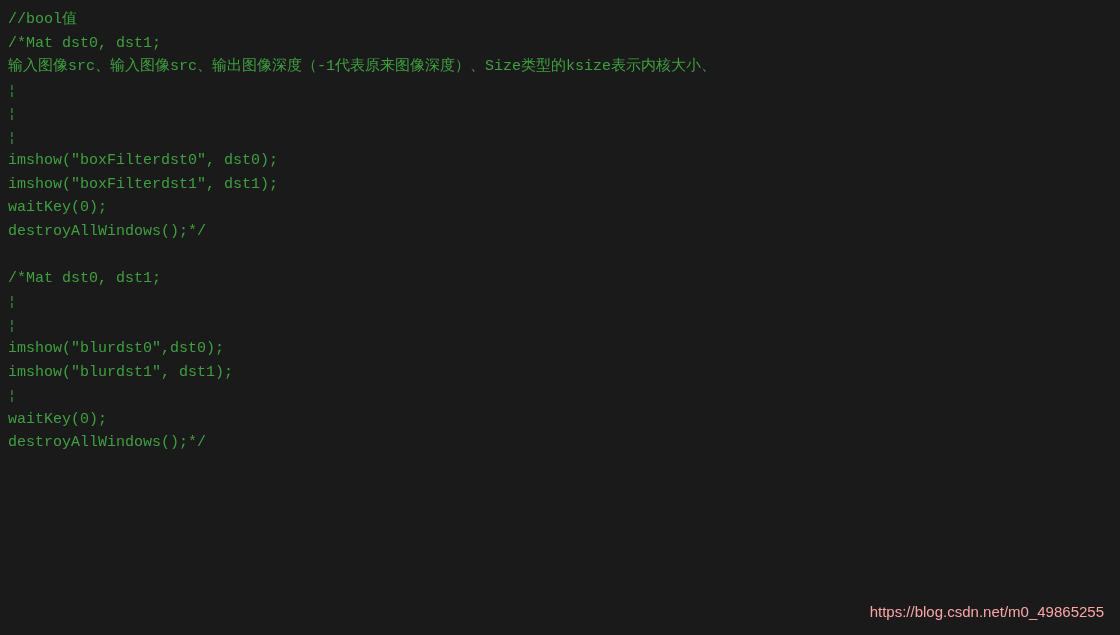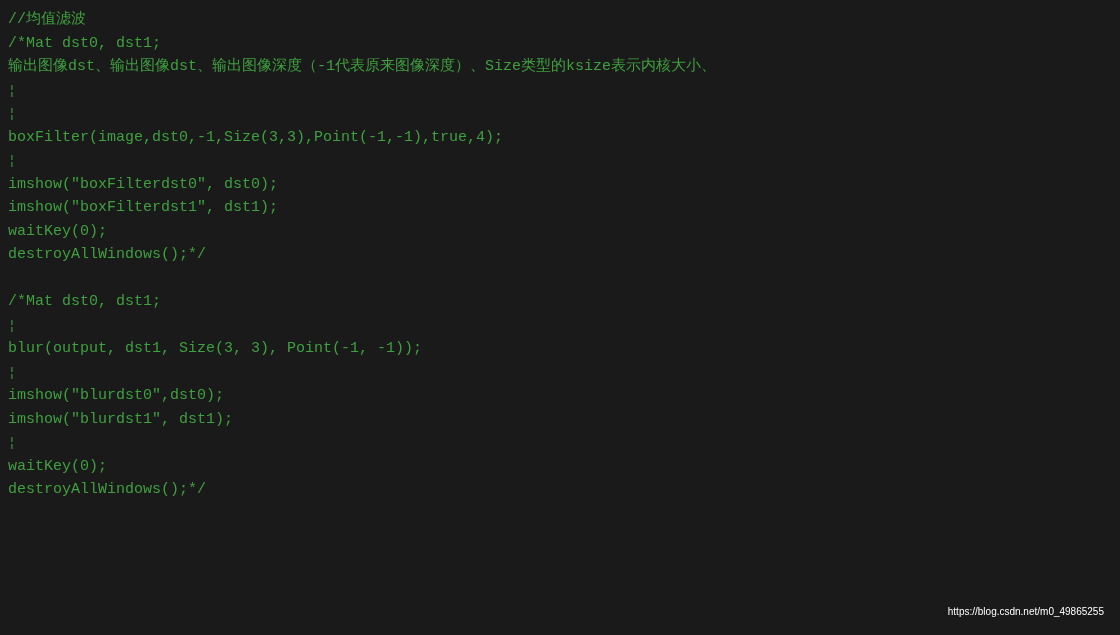--- a/index.html
+++ b/index.html
@@ -24,44 +24,42 @@
       min-height: 23.5px;
     }
     .empty-pipe {
       color: #3fa03f;
       font-size: 13px;
     }
     .watermark {
       position: absolute;
       bottom: 12px;
       right: 16px;
-      color: #ffffff;
-      font-size: 10px;
+      color: #fca5a5;
+      font-size: 15px;
       font-family: Arial, sans-serif;
     }
   </style>
 </head>
 <body>
 
 <div>
-  <div class="code-line">//均值滤波</div>
+  <div class="code-line">//bool值</div>
   <div class="code-line">/*Mat dst0, dst1;</div>
-  <div class="code-line">输出图像dst、输出图像dst、输出图像深度（-1代表原来图像深度）、Size类型的ksize表示内核大小、</div>
+  <div class="code-line">输入图像src、输入图像src、输出图像深度（-1代表原来图像深度）、Size类型的ksize表示内核大小、</div>
   <div class="code-line empty-pipe">¦</div>
   <div class="code-line empty-pipe">¦</div>
-  <div class="code-line">boxFilter(image,dst0,-1,Size(3,3),Point(-1,-1),true,4);</div>
   <div class="code-line empty-pipe">¦</div>
   <div class="code-line">imshow("boxFilterdst0", dst0);</div>
   <div class="code-line">imshow("boxFilterdst1", dst1);</div>
   <div class="code-line">waitKey(0);</div>
   <div class="code-line">destroyAllWindows();*/</div>
   <div class="code-line"></div>
   <div class="code-line">/*Mat dst0, dst1;</div>
   <div class="code-line empty-pipe">¦</div>
-  <div class="code-line">blur(output, dst1, Size(3, 3), Point(-1, -1));</div>
   <div class="code-line empty-pipe">¦</div>
   <div class="code-line">imshow("blurdst0",dst0);</div>
   <div class="code-line">imshow("blurdst1", dst1);</div>
   <div class="code-line empty-pipe">¦</div>
   <div class="code-line">waitKey(0);</div>
   <div class="code-line">destroyAllWindows();*/</div>
 </div>
 
 <div class="watermark">https://blog.csdn.net/m0_49865255</div>
 

